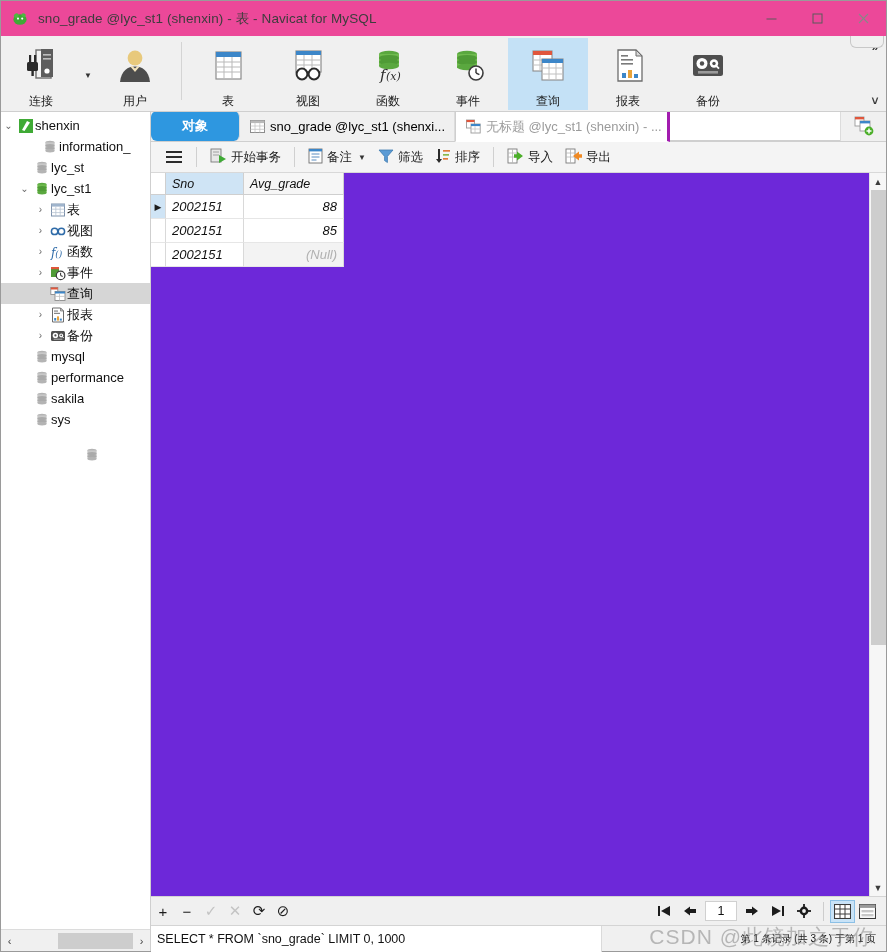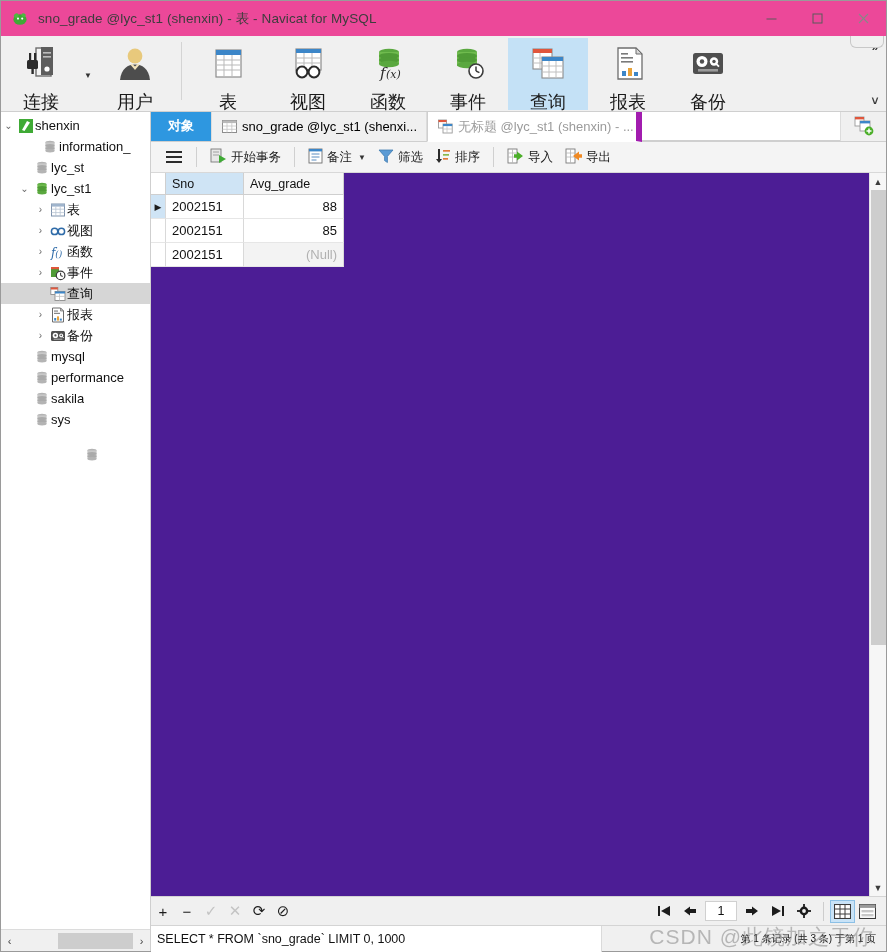--- a/index.html
+++ b/index.html
@@ -63,21 +63,21 @@
   }
   .rb-group { display: flex; height: 76px; align-items: flex-start; }
   .rb-sep { width: 1px; height: 58px; background: #d4d4d4; margin: 6px 6px 0 6px; }
   .rb-btn {
     width: 80px; height: 72px; margin-top: 2px;
     display: flex; flex-direction: column; align-items: center;
     justify-content: flex-start; padding-top: 6px;
   }
   .rb-btn.active { background: #c4e1f6; }
   .rb-ico { height: 44px; display: flex; align-items: center; justify-content: center; }
-  .rb-lbl { font-size: 18px; color: #1a1a1a; margin-top: 6px; }
+  .rb-lbl { font-size: 12px; color: #1a1a1a; margin-top: 6px; }
   .rb-caret {
     width: 14px; height: 72px; display: flex; align-items: center;
     justify-content: center; font-size: 8px; color: #333; padding-top: 6px;
   }
   .ribbon .rb-right {
     margin-left: auto; width: 22px; height: 76px;
     display: flex; flex-direction: column; justify-content: space-between;
     align-items: center; padding: 4px 0 4px 0;
   }
   .chev { font-size: 12px; color: #3a3a3a; font-weight: bold; }
@@ -132,26 +132,26 @@
     height: 30px; flex: 0 0 30px; background: #f0f0f0;
     display: flex; align-items: flex-end; border-bottom: 1px solid #cfcfcf;
   }
   .tab {
     height: 30px; display: flex; align-items: center;
     padding: 0 10px; font-size: 13px; max-width: 215px;
     white-space: nowrap; overflow: hidden; border-right: 1px solid #dcdcdc;
   }
   .tab.obj {
     background: #2e97e0; color: #ffffff; font-weight: bold;
-    width: 61px; justify-content: center; padding: 0;
+    width: 89px; justify-content: center; padding: 0; border-radius: 6px;
   }
   .tab.mid { background: #f0f0f0; color: #000000; }
   .tab.cur {
     background: #ffffff; color: #9b9b9b;
-    border-left: 1px solid #cfcfcf; border-right: 6px solid #a21caf;
+    border-left: 1px solid #cfcfcf; border-right: 3px solid #a21caf;
     border-bottom: 1px solid #ffffff; margin-bottom: -1px;
   }
   .tab .ticon { margin-right: 5px; display: flex; align-items: center; }
   .tab-spacer { flex: 1 1 auto; height: 30px; background: #ffffff;
     border-bottom: 1px solid #cfcfcf; }
   .tab-add {
     width: 46px; height: 30px; background: #f0f0f0;
     display: flex; align-items: center; justify-content: center;
     border-left: 1px solid #dcdcdc;
   }
@@ -163,21 +163,21 @@
     display: flex; align-items: center; padding-left: 8px;
   }
   .gb-btn {
     height: 26px; display: flex; align-items: center;
     padding: 0 6px; font-size: 12.5px; color: #1a1a1a; gap: 4px;
   }
   .gb-sep { width: 1px; height: 20px; background: #d0d0d0; margin: 0 7px; }
   .gb-caret { font-size: 8px; color: #333; margin-left: 2px; }
 
   
-  .gridwrap { flex: 1 1 auto; display: flex; min-height: 0; background: #4c1d95; }
+  .gridwrap { flex: 1 1 auto; display: flex; min-height: 0; background: #6d28d9; font-style: italic; }
   .grid { flex: 1 1 auto; min-width: 0; overflow: hidden; }
   .ghead { display: flex; height: 22px; }
   .gh-gutter {
     width: 15px; flex: 0 0 15px; background: #ffffff;
     border-right: 1px solid #cfcfcf; border-bottom: 1px solid #cfcfcf;
   }
   .gh-cell {
     display: flex; align-items: center; padding-left: 6px;
     font-size: 12.5px; color: #111;
     background: #f6f6f6; border-right: 1px solid #cfcfcf;

